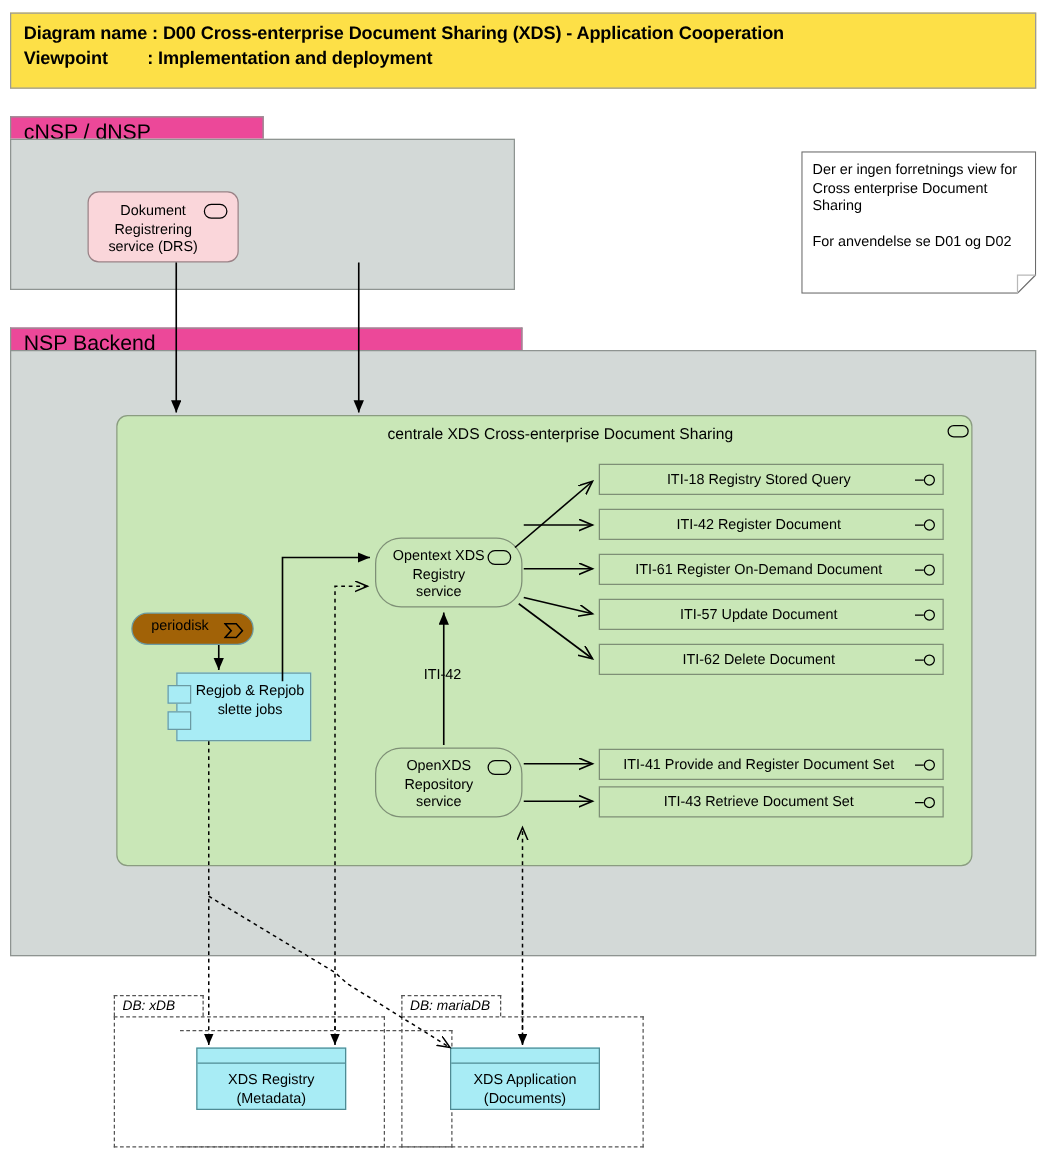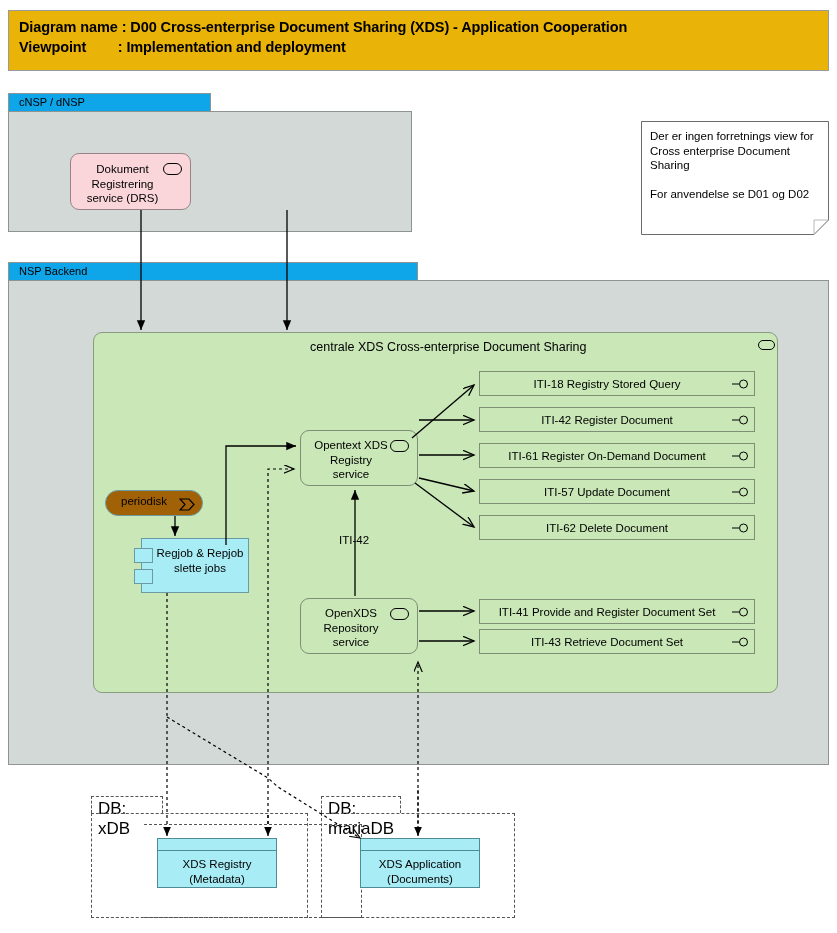--- a/index.html
+++ b/index.html
@@ -11,36 +11,36 @@
     position: relative;
     font-family: "Liberation Sans", sans-serif;
     overflow: hidden;
   }
   #canvas { position: absolute; left:0; top:0; width:837px; height:933px; }
   .abs { position: absolute; box-sizing: border-box; }
 
   
   #title-block {
     left: 8px; top: 10px; width: 821px; height: 61px;
-    background: #eab308;
+    background: #fde047;
     border: 1px solid #9a9a9a;
     padding: 6px 10px 0 10px;
   }
   #title-block .line {
     font-size: 14.5px; font-weight: bold; color: #000;
     letter-spacing: -0.1px; line-height: 20px;
     white-space: pre;
   }
 
   
   .group-tab {
-    background: #0ea5e9;
+    background: #ec4899;
     border: 1px solid #8e9491;
     border-bottom: none;
-    font-size: 11px;
+    font-size: 17px;
     color: #000;
     padding: 2px 0 14px 10px;
     box-sizing: border-box;
   }
   .group-body {
     background: #d3d9d7;
     border: 1px solid #8e9491;
   }
 
   
@@ -67,21 +67,21 @@
 
   
   .app-service {
     background: #fad6da;
     border: 1px solid #9a8387;
     border-radius: 9px;
   }
   .app-comp-green {
     background: #c9e7b7;
     border: 1px solid #7e8f76;
-    border-radius: 9px;
+    border-radius: 21px;
   }
   .iti-box {
     background: #c9e7b7;
     border: 1px solid #7e8f76;
   }
   .elem-label {
     position: absolute; left: 0; right: 16px;
     text-align: center;
     font-size: 11.5px; line-height: 14.5px; color: #000;
     white-space: pre-line;
@@ -130,24 +130,25 @@
   }
   .comp-tab {
     position: absolute; left: -8px; width: 17px; height: 13px;
     background: #a8ecf5; border: 1px solid #6b9aa2;
   }
 
   
   .db-tab {
     border: 1px dashed #555;
     border-bottom: none;
-    font-size: 17px; color: #000;
+    font-size: 11px; color: #000;
     padding: 2px 0 0 6px;
     box-sizing: border-box;
     background: transparent;
+    font-style: italic;
   }
   .db-body {
     border: 1px dashed #555;
     background: transparent;
   }
   
   .artifact {
     background: #a8ecf5;
     border: 1px solid #4f8b94;
     padding-left: 36px;

